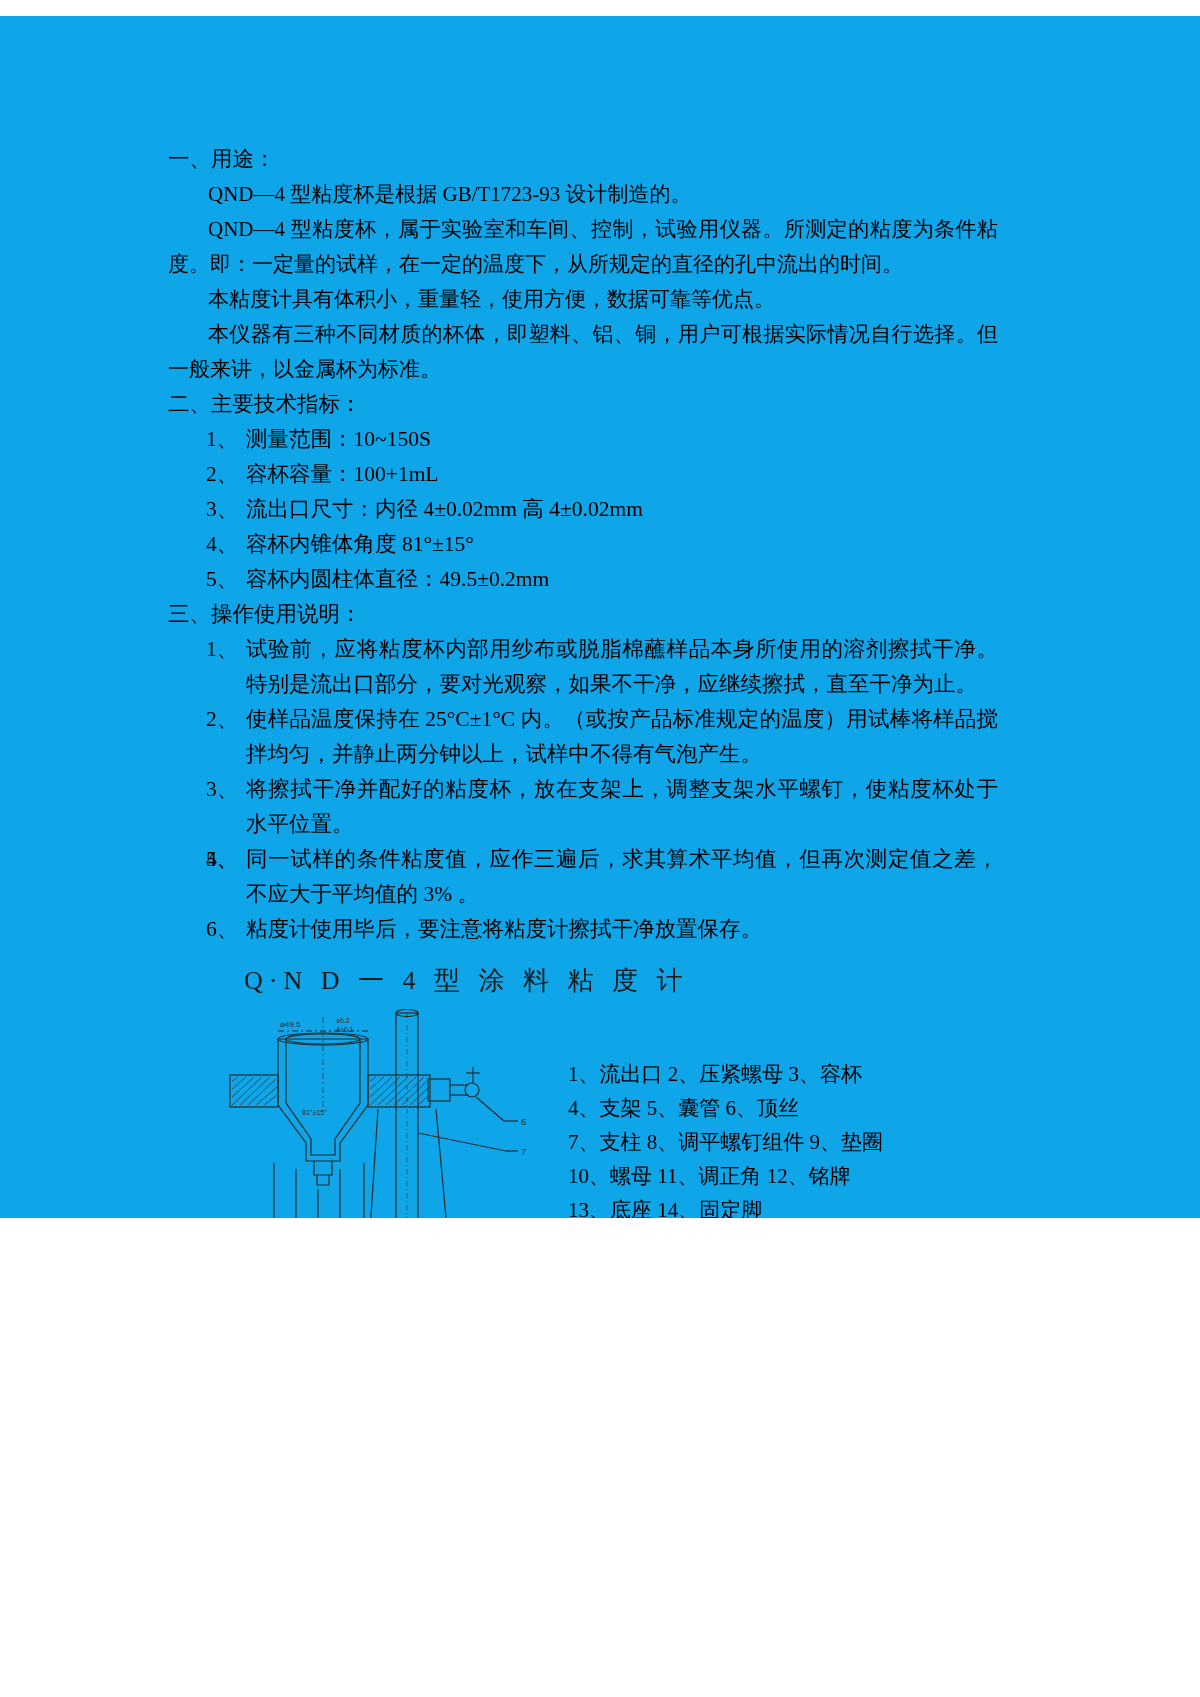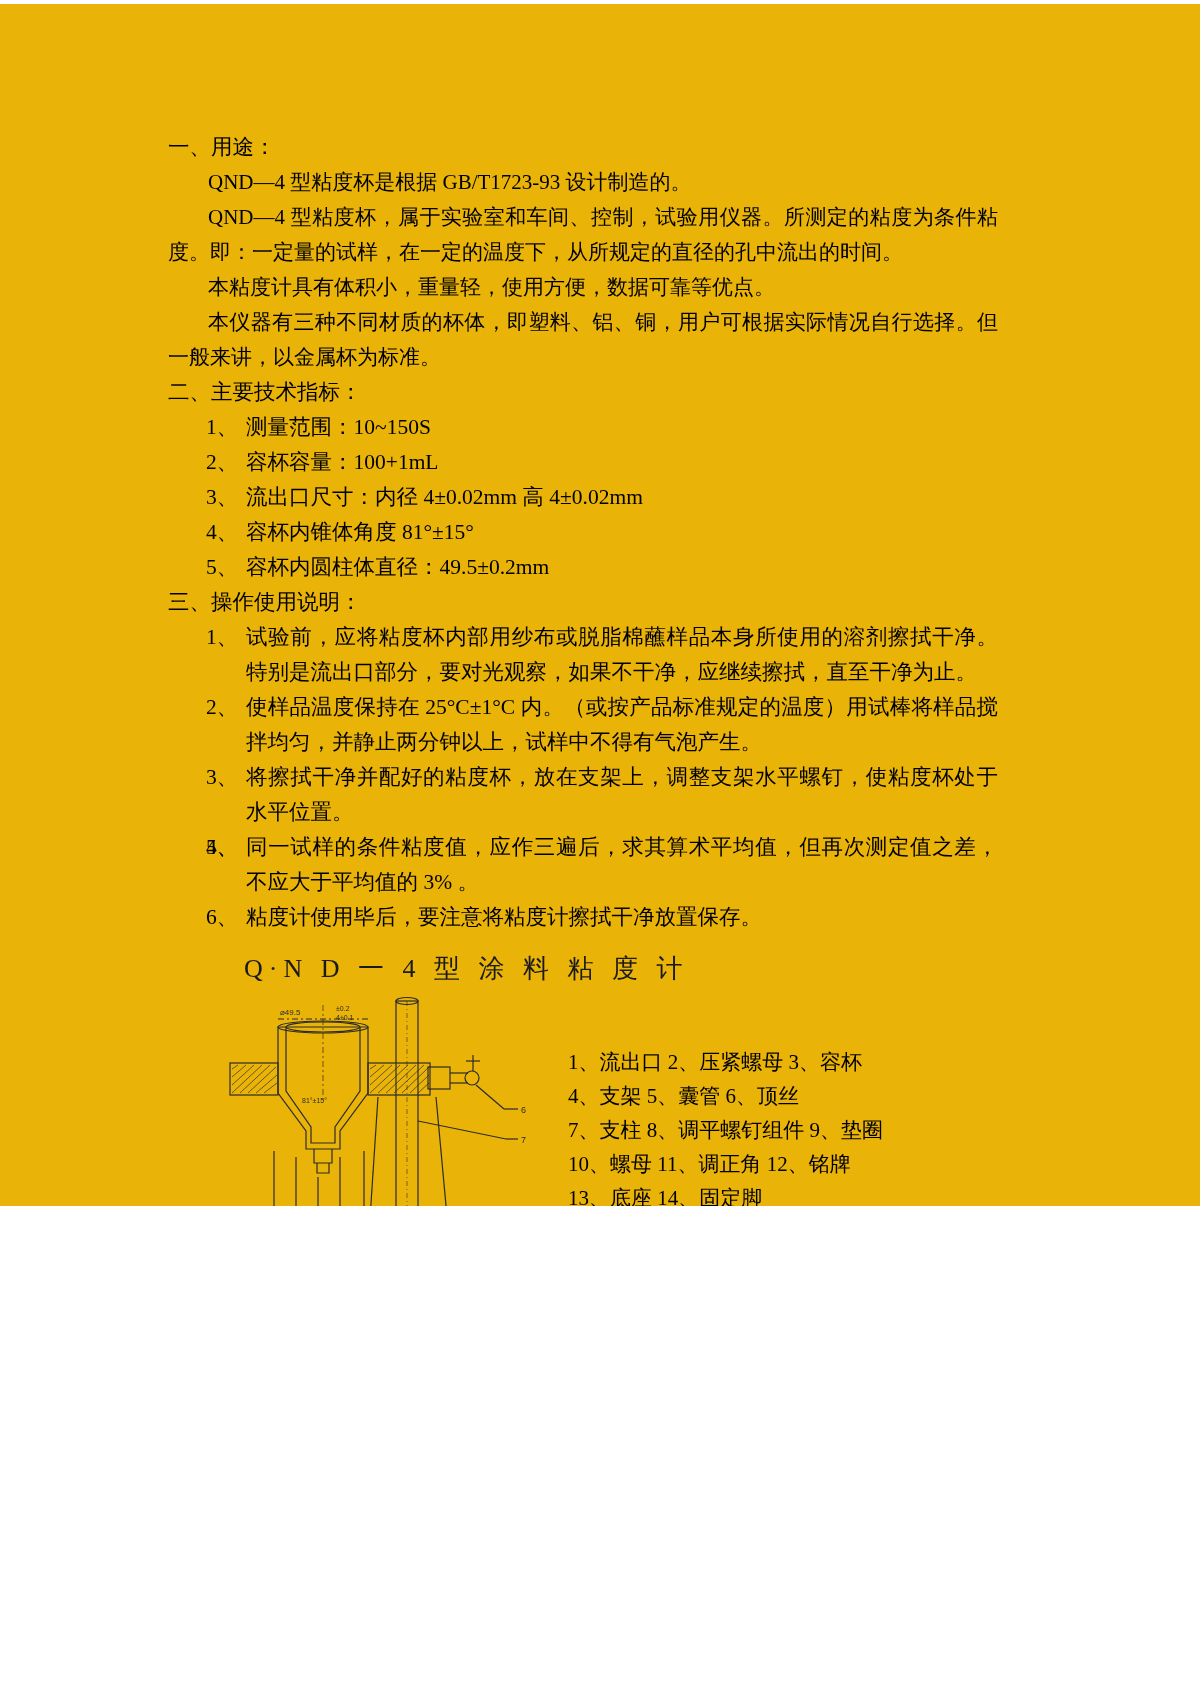--- a/index.html
+++ b/index.html
@@ -8,22 +8,22 @@
     background: #ffffff;
   }
   body {
     font-family: "Liberation Serif", "DejaVu Serif", serif;
     color: #000000;
   }
   .page {
     position: relative;
     width: 1200px;
     height: 1202px;
-    margin: 4px auto;
-    background: #eab308;
+    margin: 16px auto;
+    background: #0ea5e9;
     overflow: hidden;
   }
   .content {
     position: absolute;
     left: 168px;
     top: 126px;
     width: 830px;
   }
 
   

